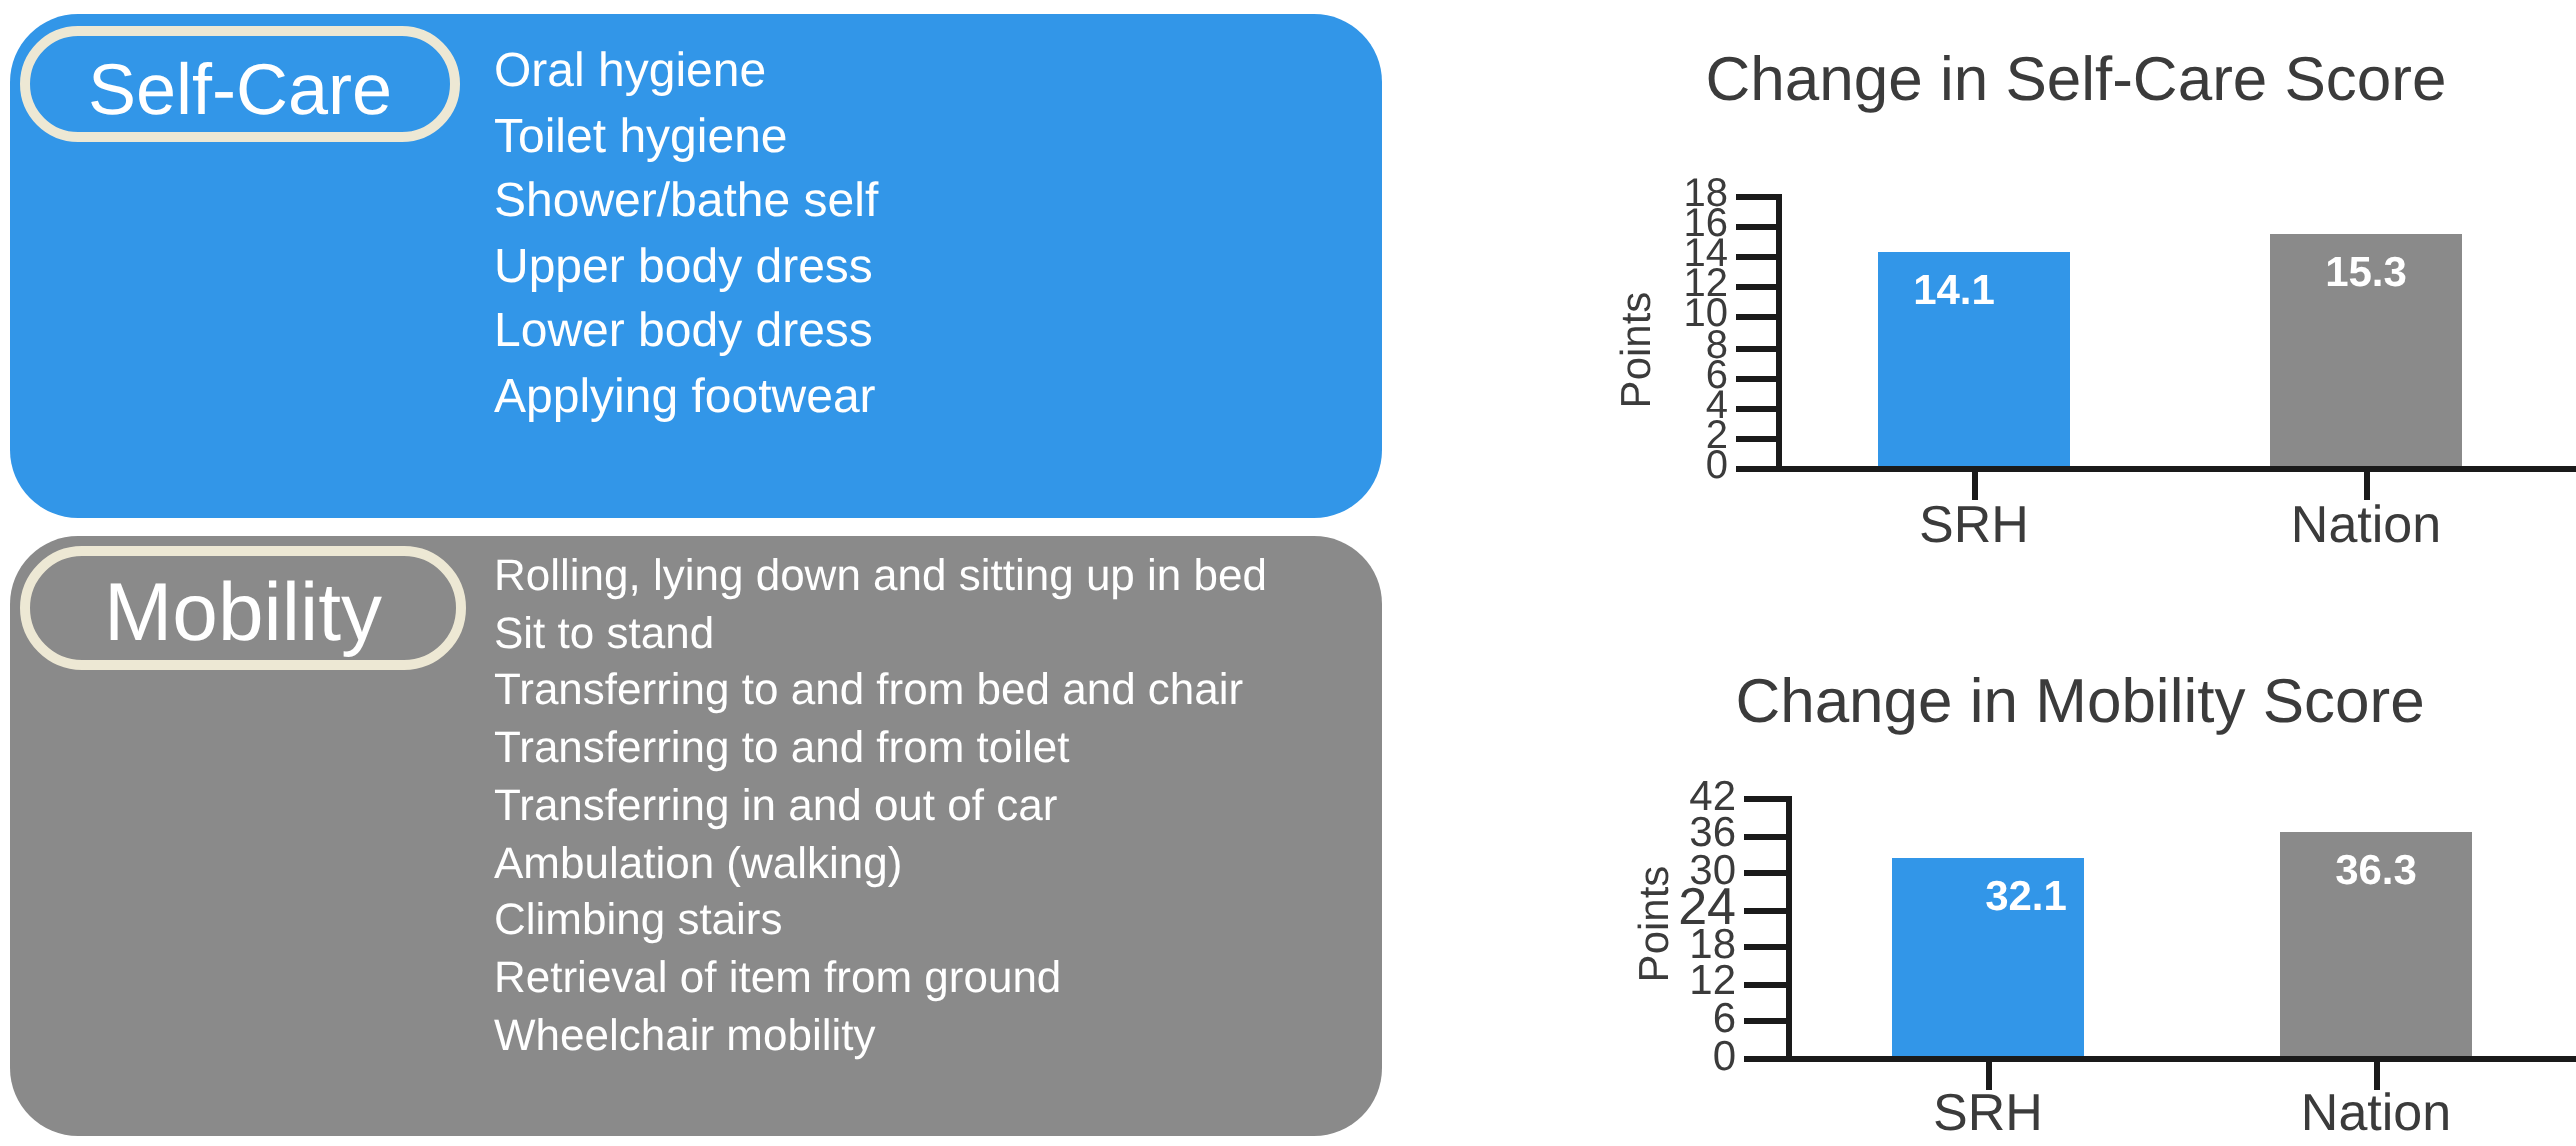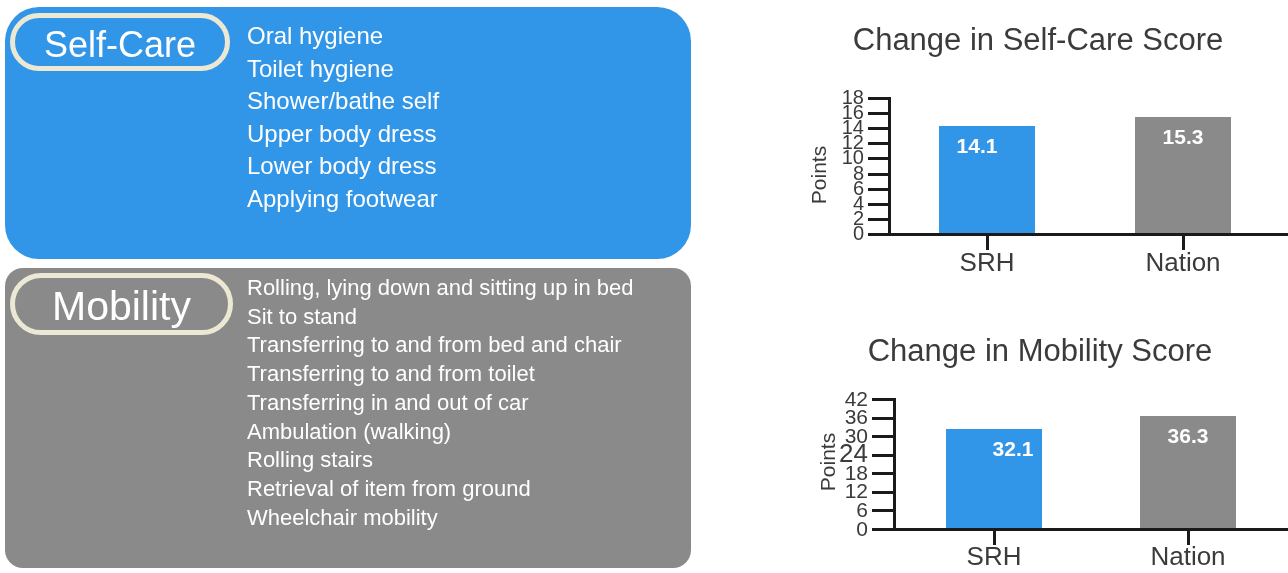--- a/index.html
+++ b/index.html
@@ -1,21 +1,21 @@
 <!DOCTYPE html>
 <html><head>
 <meta charset="utf-8">
 <style>
   html,body{margin:0;padding:0;background:#fff;}
   .stage{position:relative;width:1288px;height:573px;background:#fff;overflow:hidden;
          font-family:"Liberation Sans",sans-serif;}
   
   .panel{position:absolute;left:5px;width:686px;border-radius:34px;}
   .panel-blue{top:7px;height:252px;}
-  .panel-gray{top:268px;height:300px;border-radius:18px;}
+  .panel-gray{top:268px;height:300px;}
   .pill{position:absolute;border:5px solid #EDE8D4;border-radius:34px;color:#fff;
         display:flex;align-items:flex-end;justify-content:center;}
   .pill-blue{left:5px;top:6px;width:210px;height:48px;font-size:36px;}
   .pill-gray{left:5px;top:5px;width:213px;height:52px;font-size:41px;}
   .items{list-style:none;margin:0;padding:0;position:absolute;color:#fff;}
   .items-blue{left:242px;top:13px;font-size:24px;line-height:32.6px;}
   .items-gray{left:242px;top:6px;font-size:22px;line-height:28.7px;}
   
   .chart-title{position:absolute;width:500px;text-align:center;color:#3B3B3B;
                font-size:31px;font-weight:500;}
@@ -54,21 +54,21 @@
     <div class="pill pill-gray">
       <span>Mobility</span>
     </div>
     <ul class="items items-gray">
         <li>Rolling, lying down and sitting up in bed</li>
         <li>Sit to stand</li>
         <li>Transferring to and from bed and chair</li>
         <li>Transferring to and from toilet</li>
         <li>Transferring in and out of car</li>
         <li>Ambulation (walking)</li>
-        <li>Rolling stairs</li>
+        <li>Climbing stairs</li>
         <li>Retrieval of item from ground</li>
         <li>Wheelchair mobility</li>
       </ul>
   </section>
 
   <div class="chart-title t1">Change in Self-Care Score</div>
   <div class="ylabel y1">Points</div>
   <div class="chart-title t2">Change in Mobility Score</div>
   <div class="ylabel y2">Points</div>
 

